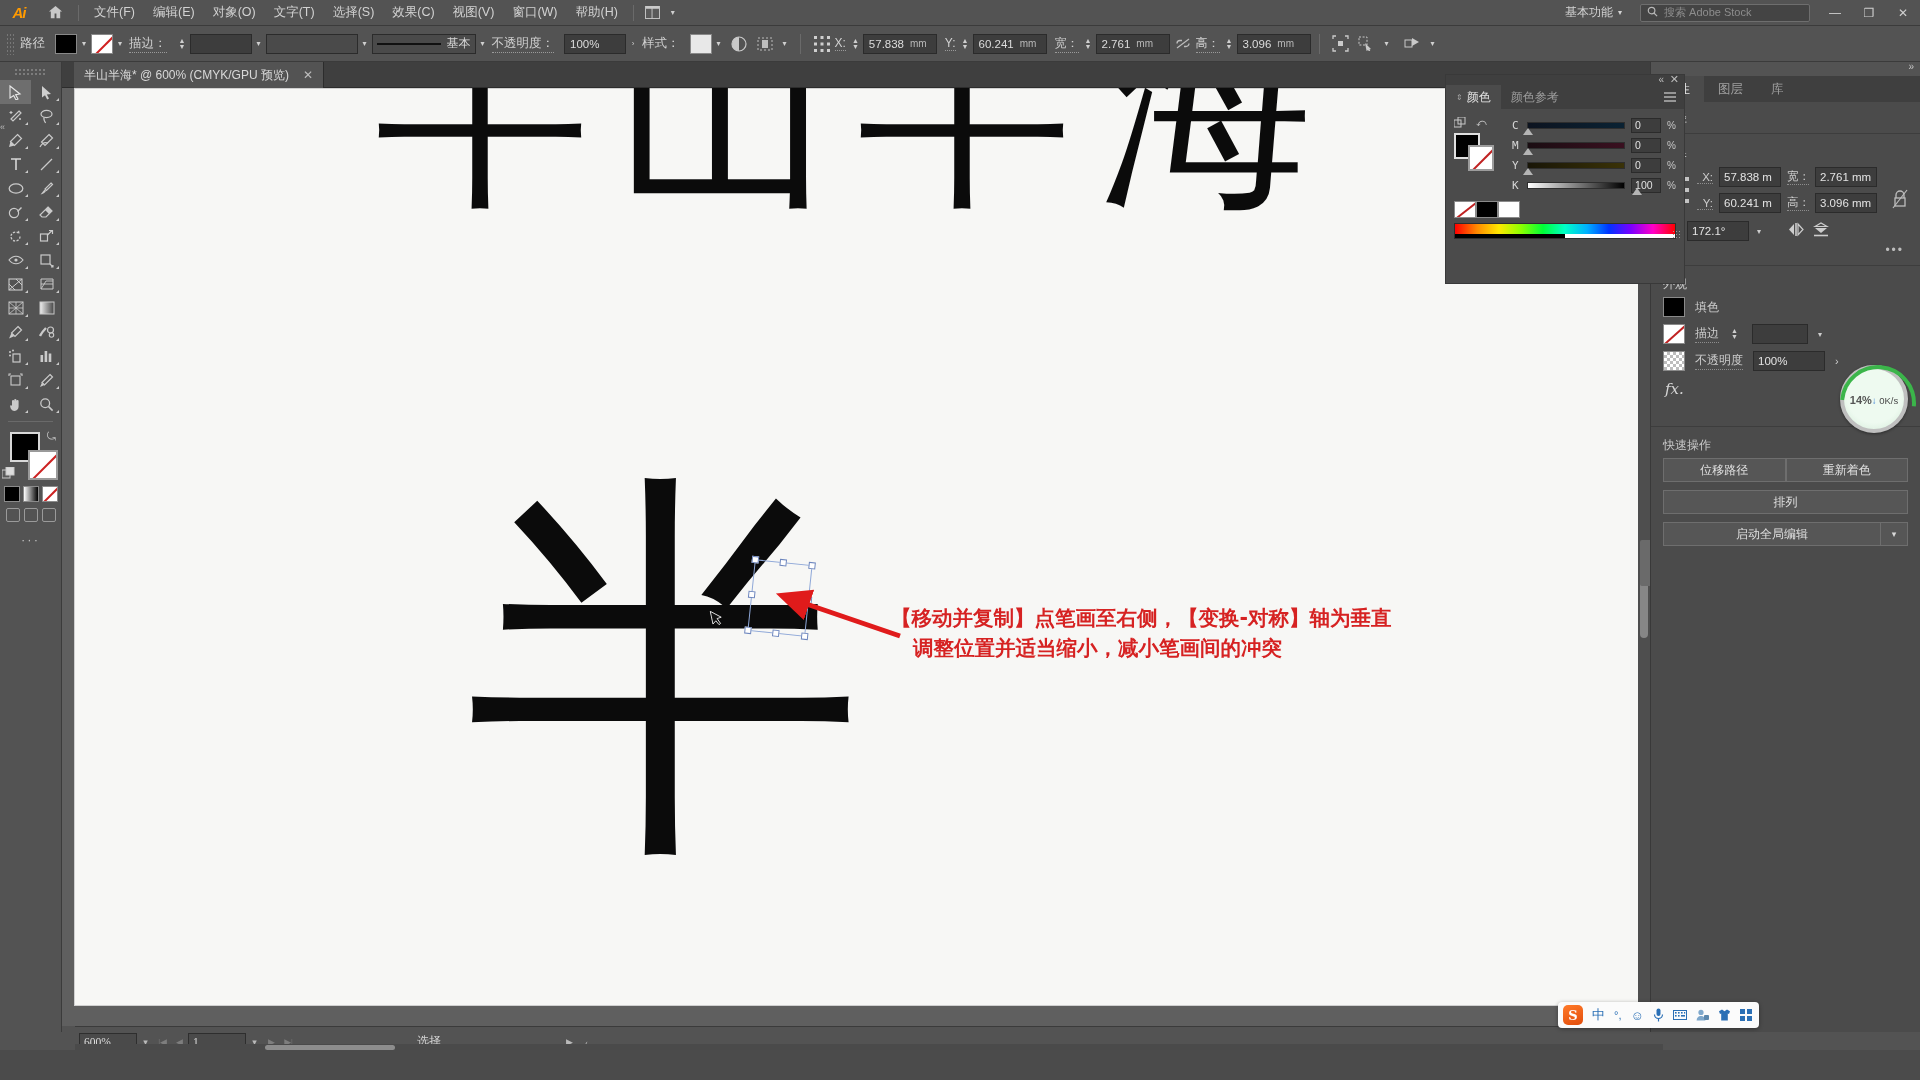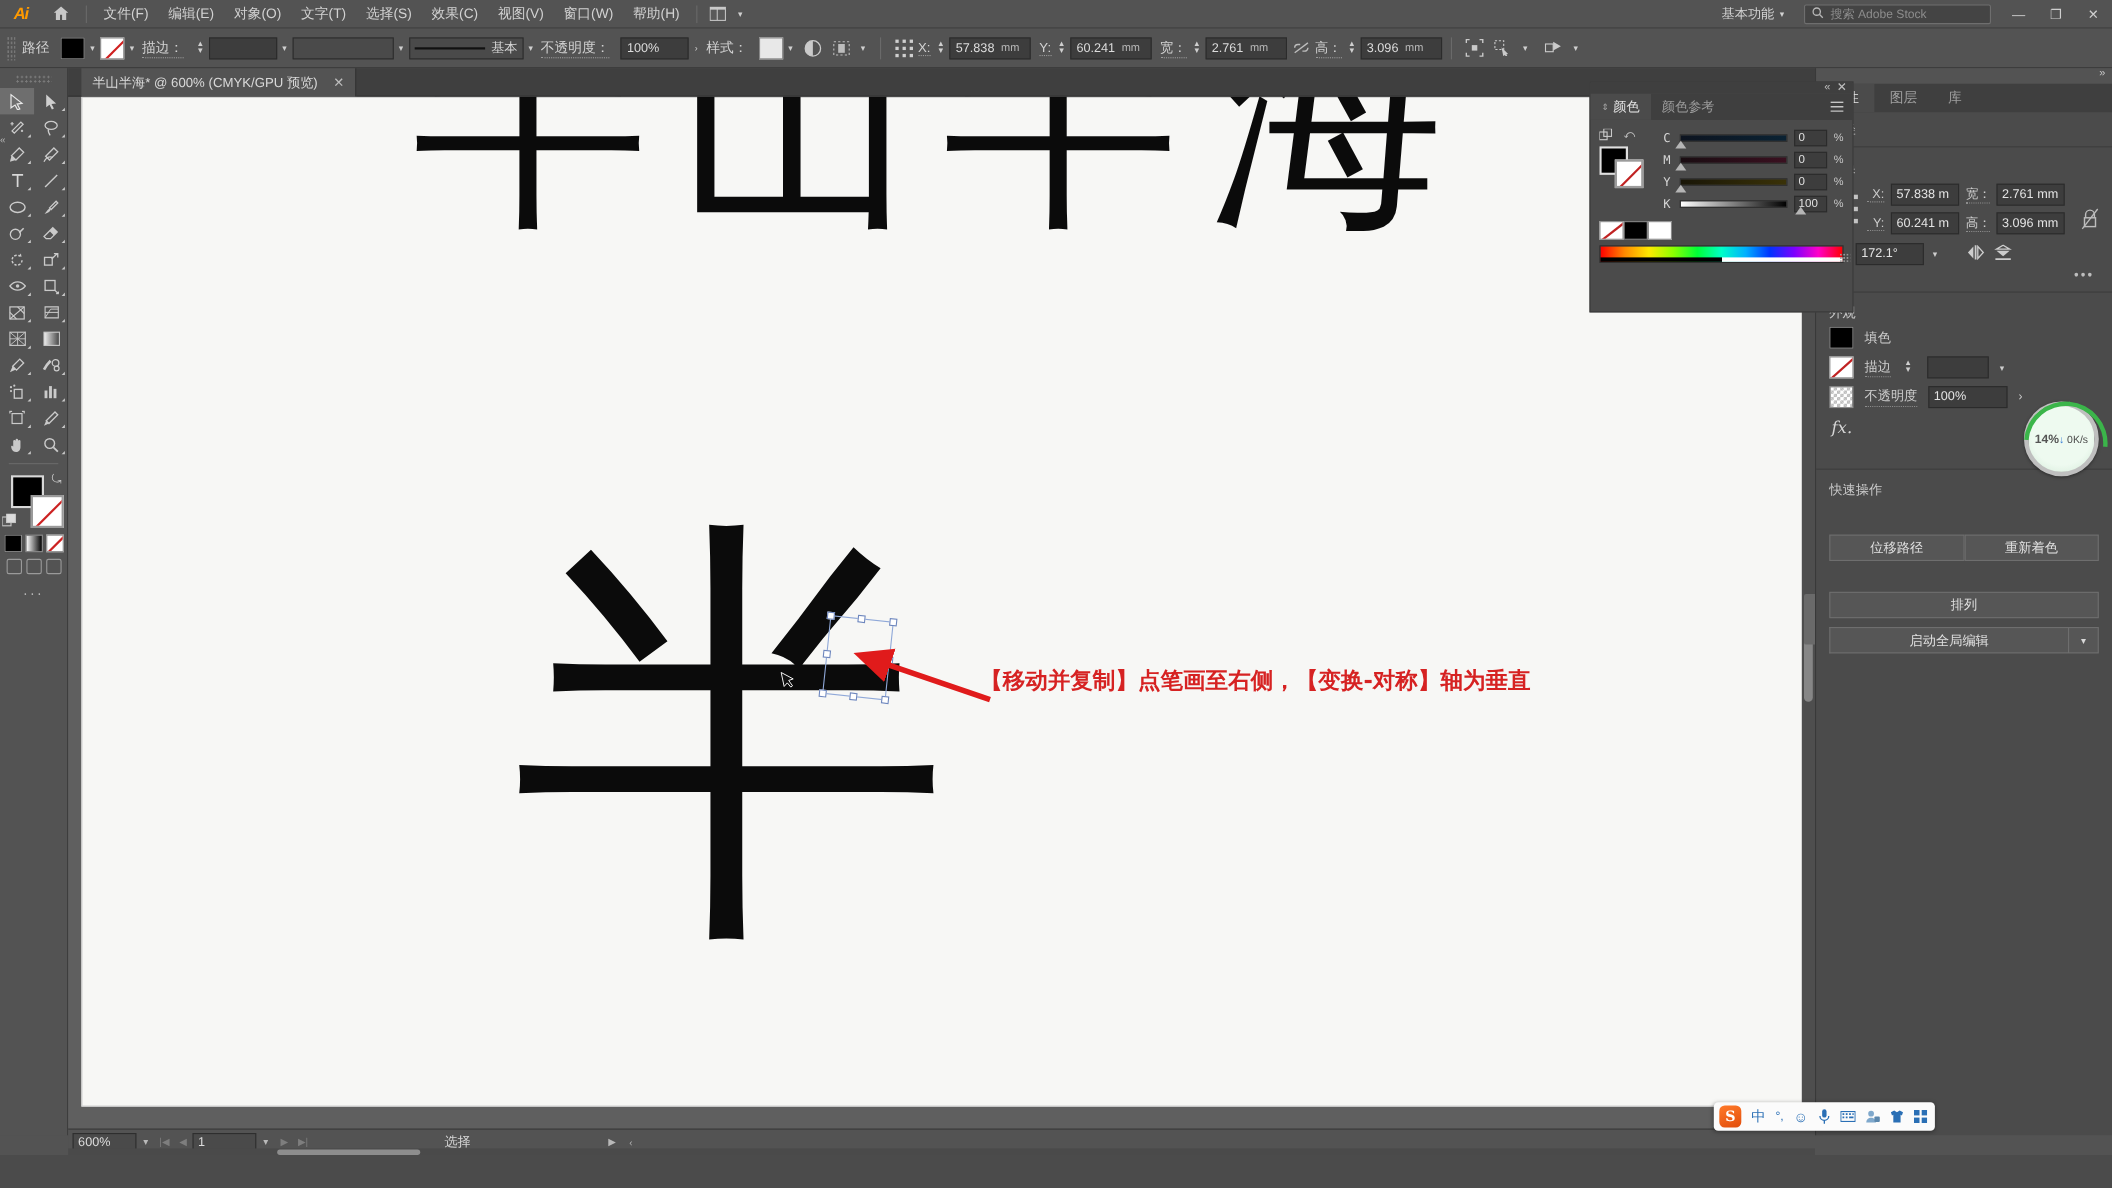--- a/index.html
+++ b/index.html
@@ -166,23 +166,23 @@
     font-family:"DejaVu Sans","Liberation Sans",sans-serif;
   }
   .annot .l2{ padding-left:22px; }
   .arrow-svg{ position:absolute; left:700px; top:495px; }
   .scroll-v{ position:absolute; right:0; top:0; width:12px; height:938px; background:#4e4e4e; }
   .scroll-v b{ position:absolute; left:2px; top:480px; width:8px; height:70px;
     background:#868686; border-radius:4px; display:block;}
 
   
   .statusbar{
-    position:absolute; left:62px; top:1026px; width:1588px; height:24px;
+    position:absolute; left:75px; top:1026px; width:1588px; height:24px;
     background:#535353; border-top:1px solid #3b3b3b;
-    display:flex; align-items:center; gap:0px; padding-left:4px; font-size:11.5px;
+    display:flex; align-items:flex-end; gap:0px; padding-left:4px; font-size:11.5px;font-family:Liberation Serif, serif;
   }
   .sb-fld{ width:58px; height:17px; background:#4a4a4a; border:1px solid #2e2e2e;
     display:flex; align-items:center; padding:0 4px; color:#dcdcdc; }
   .sb-ic{ width:17px; height:17px; display:flex; align-items:center; justify-content:center;
     color:#b9b9b9; font-size:9px;}
   .sb-ic.dim{ color:#7e7e7e; }
   .sb-tool{ margin-left:120px; color:#d4d4d4; font-size:12px;}
   .sb-hscroll{ position:absolute; left:0; bottom:-1px; width:1588px; height:7px; background:#4a4a4a;}
   .sb-hscroll b{ position:absolute; left:190px; top:1px; width:130px; height:5px;
     background:#8d8d8d; border-radius:3px; display:block;}
@@ -279,21 +279,21 @@
     background-size:6px 6px; background-position:0 0,3px 3px;}
   .ap-lab{ font-size:12px; color:#cdcdcd; border-bottom:1px dotted #8d8d8d;}
   .ap-lab.nodot{ border-bottom:none; }
   .ap-in{ width:72px; height:20px; background:#3d3d3d; border:1px solid #2b2b2b;
     color:#e3e3e3; font-size:11.5px; display:flex; align-items:center; padding:0 4px;}
   .ap-empty{ width:56px; height:20px; background:#3d3d3d; border:1px solid #2b2b2b;}
   .fx{ font-style:italic; font-family:"DejaVu Serif",serif; color:#d6d6d6; font-size:15px;
     padding:2px 0 4px 2px;}
   .qa-btn{ height:24px; background:#565656; border:1px solid #6e6e6e; color:#e0e0e0;
     display:flex; align-items:center; justify-content:center; font-size:12px;}
-  .qa-grid{ display:flex; gap:0; margin-bottom:8px;margin-top:28px;}
+  .qa-grid{ display:flex; gap:0; margin-bottom:8px;}
   .qa-grid .qa-btn{ flex:1; }
   .qa-split{ display:flex; }
   .qa-split .qa-btn{ flex:1; border-right:none;}
   .qa-split .qa-caret{ width:28px; height:24px; background:#565656; border:1px solid #6e6e6e;
     display:flex; align-items:center; justify-content:center; color:#d8d8d8; font-size:9px;}
 
   
   .dlbadge{
     position:absolute; left:1840px; top:365px; width:68px; height:68px; border-radius:50%;
     background:radial-gradient(circle at 50% 45%, #eefaf0 60%, #cfe8d4 100%);
@@ -749,20 +749,21 @@
         <defs>
             <marker id="ah" markerWidth="7" markerHeight="7" refX="5.5" refY="3.2" orient="auto">
           <path d="M7 3.2L0 6.4V0z" fill="#e01b1b"></path>
             </marker>
           </defs>
         <line x1="125" y1="52" x2="8" y2="12" stroke="#e01b1b" stroke-width="5" marker-end="url(#ah)"></line>
       </svg>
 
       <div class="annot">
         <div class="l1">【移动并复制】点笔画至右侧，【变换-对称】轴为垂直</div>
+        <div class="l2">调整位置并适当缩小，减小笔画间的冲突</div>
       </div>
     </div>
     <div class="scroll-v">
         <b></b>
       </div>
   </div>
   <div class="canvas-collapse"></div>
 
   <div class="statusbar">
     <div class="sb-fld">600%</div>

